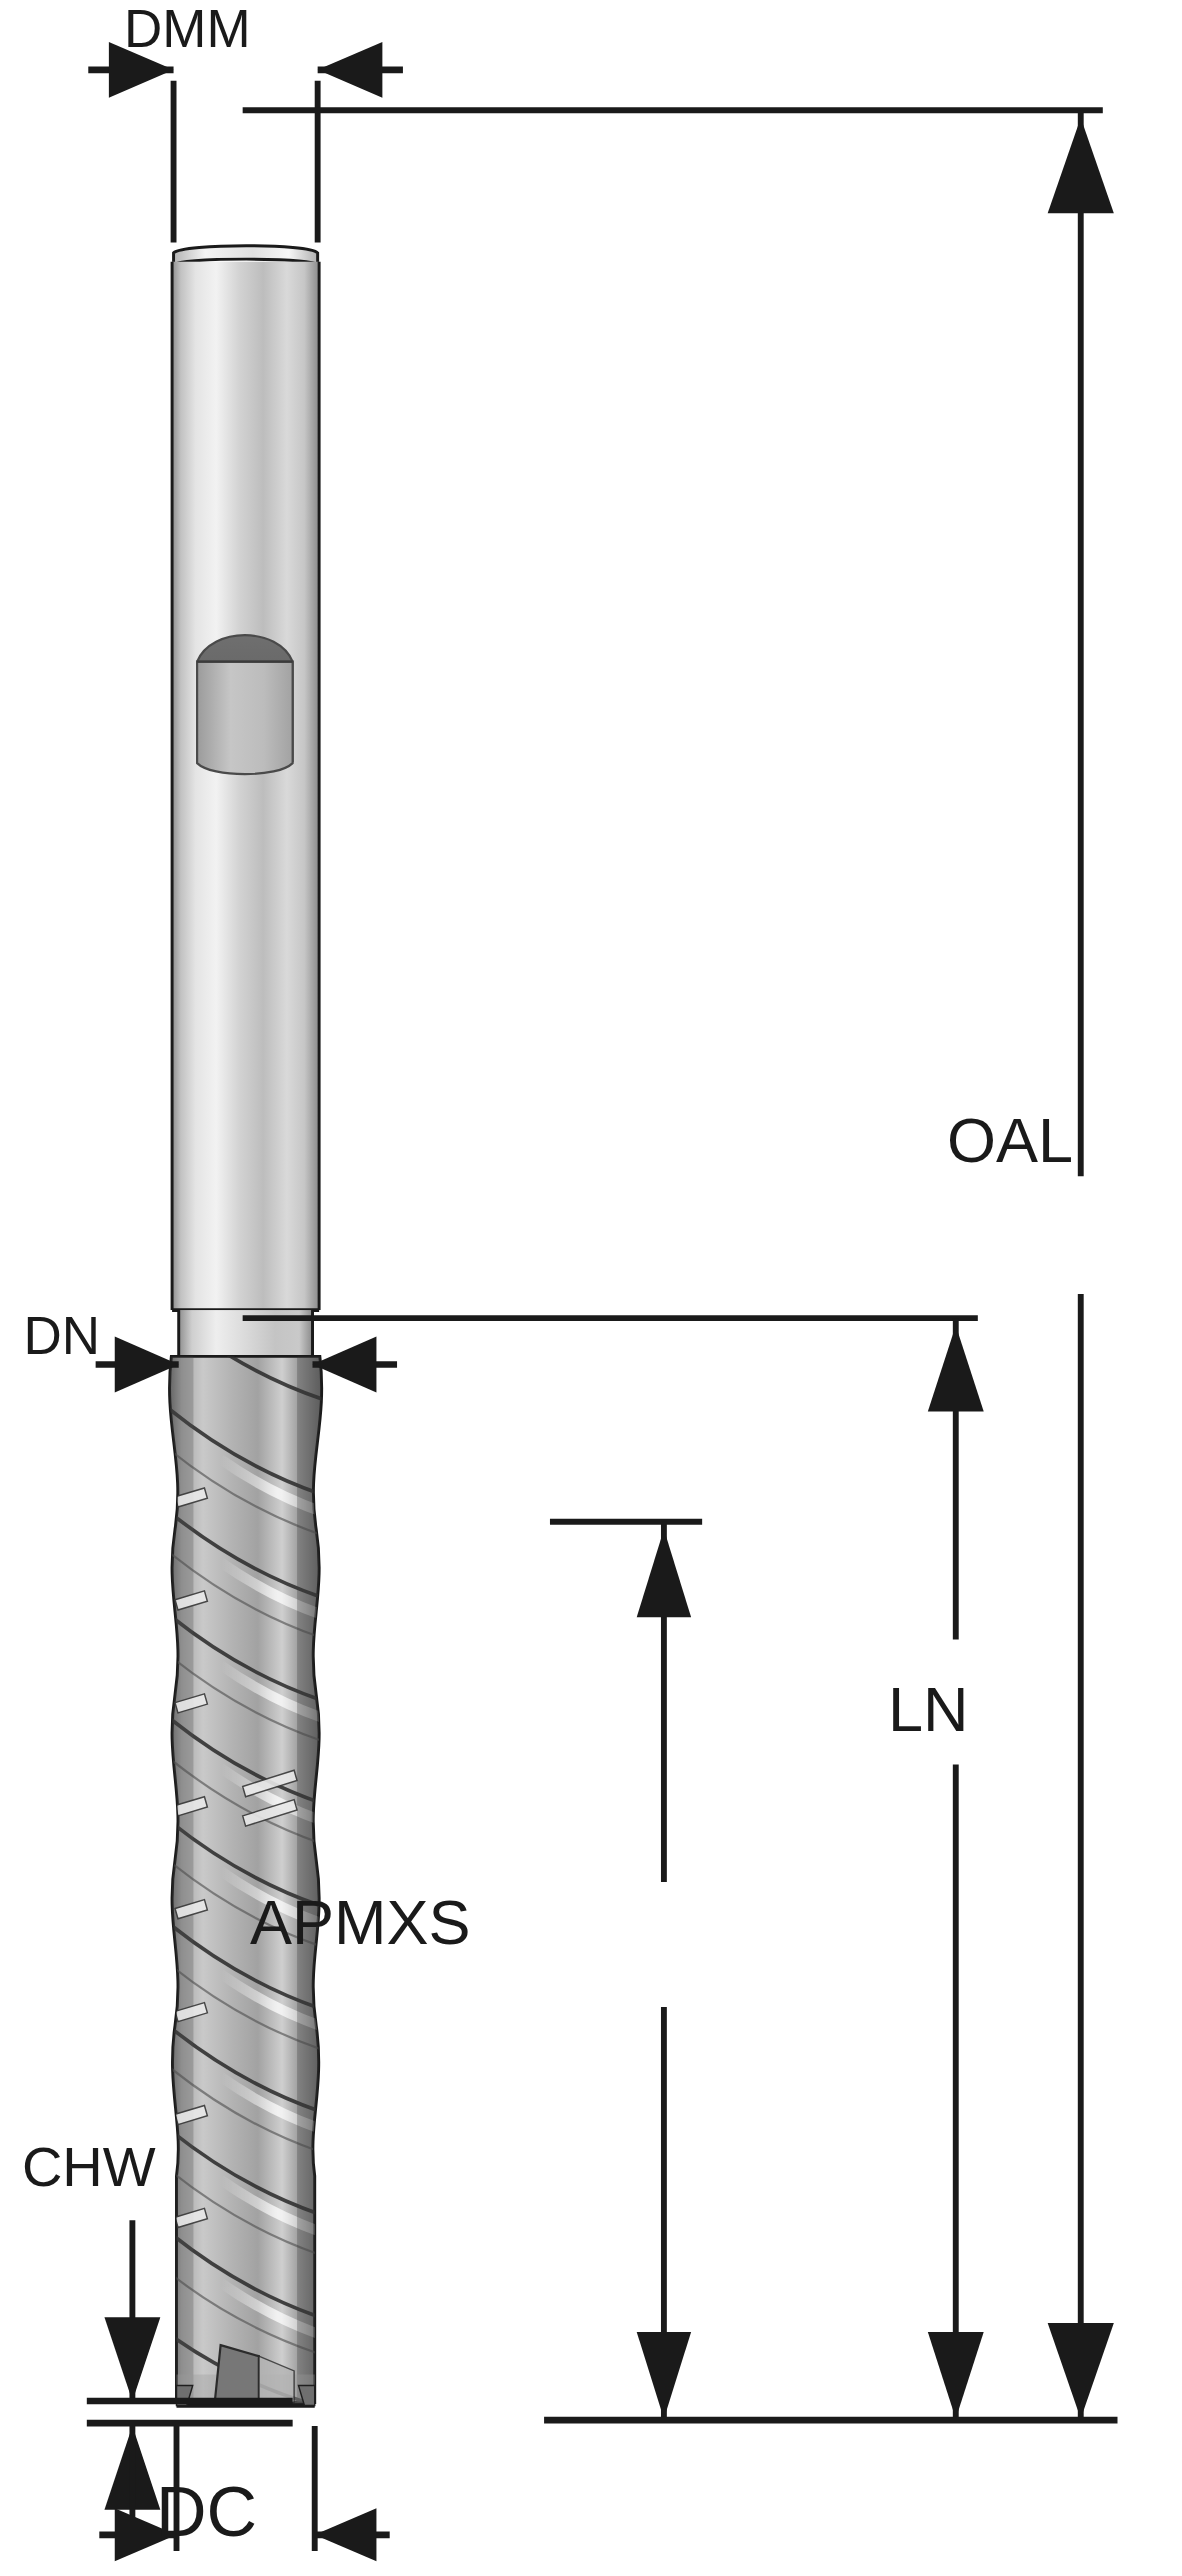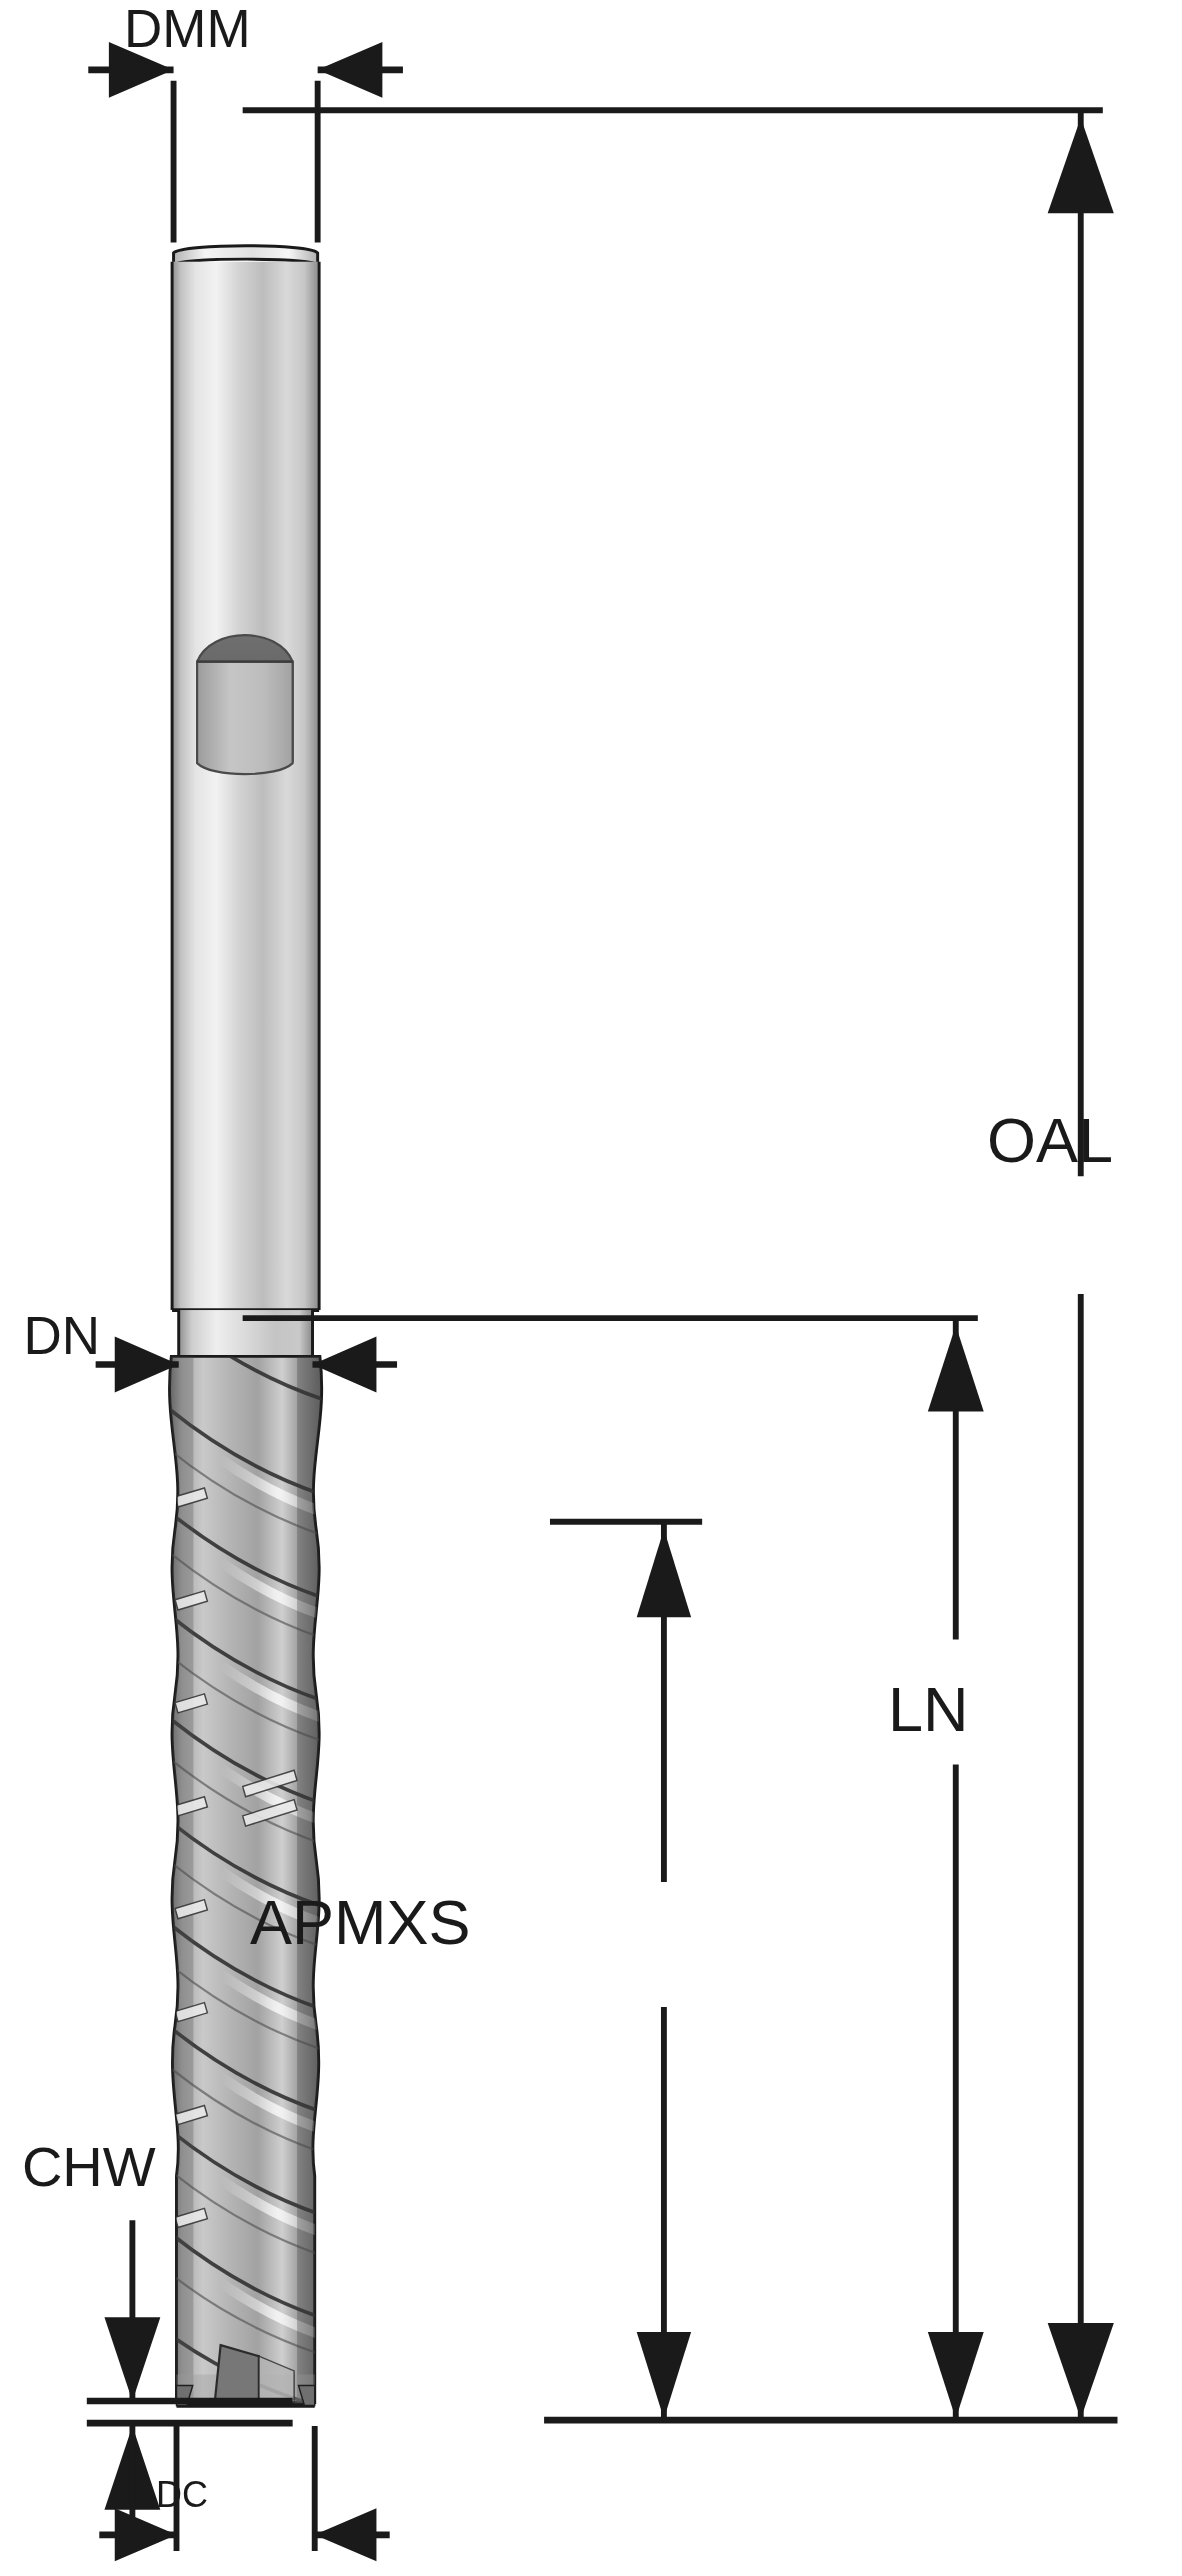--- a/index.html
+++ b/index.html
@@ -256,26 +256,26 @@
         <polygon points="240,3448 156,3412 156,3484" stroke="none"></polygon>
         <line x1="428" y1="3448" x2="530" y2="3448" stroke-width="9"></line>
         <polygon points="428,3448 512,3412 512,3484" stroke="none"></polygon>
       </g>
 
     </g>
   </svg>
 
   <div class="lbl" style="left:124px;top:1.5px;font-size:53px;">DMM</div>
 
-  <div class="lbl" style="left:947px;top:1109px;font-size:63px;margin-left:40px;">OAL</div>
+  <div class="lbl" style="left:947px;top:1109px;font-size:63px;">OAL</div>
 
   <div class="lbl" style="left:23.5px;top:1309px;font-size:53px;">DN</div>
 
   <div class="lbl" style="left:888px;top:1678px;font-size:63px;">LN</div>
 
   <div class="lbl" style="left:250px;top:1891px;font-size:63px;text-align:center;">APMXS</div>
 
   <div class="lbl" style="left:2.9px;top:2139px;font-size:56px;margin-left:19px;">CHW</div>
 
-  <div class="lbl" style="left:156px;top:2477px;font-size:36px;">DC</div>
+  <div class="lbl" style="left:156px;top:2477px;font-size:70px;">DC</div>
 
 </div>
 
 
 </body></html>

